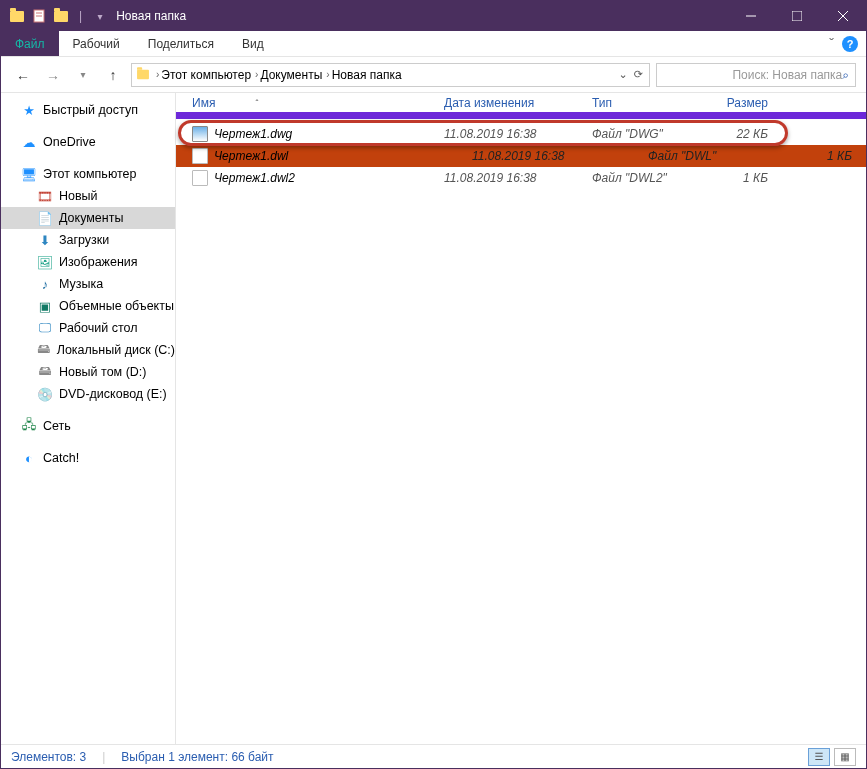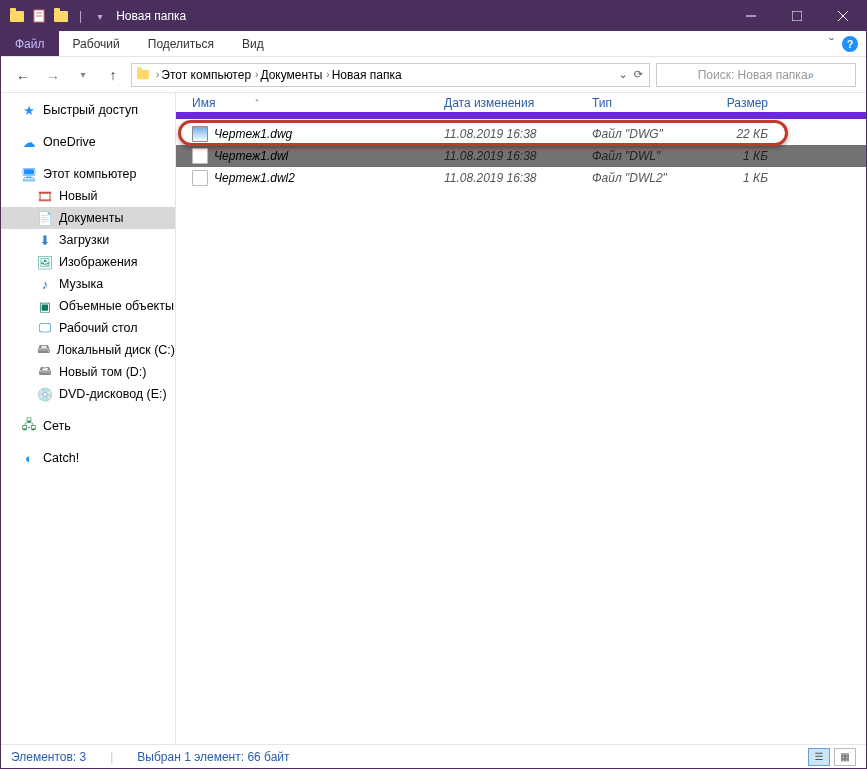--- a/index.html
+++ b/index.html
@@ -12,34 +12,34 @@
   .folder-glyph { width:14px; height:11px; background:#ffd868; border-radius:1px; position:relative; }
   .folder-glyph::before { content:""; position:absolute; top:-3px; left:0; width:6px; height:3px; background:#ffd868; border-radius:1px 1px 0 0;}
   .tb-sep { color:#bda9c9; margin:0 4px; }
   .titlebar-title { margin-left: 8px; }
   .titlebar-spacer { flex:1; }
   .win-controls { display:flex; height:100%; }
   .win-btn { width:46px; display:flex; align-items:center; justify-content:center; color:#fff; }
   
   .ribbon { height:26px; background:#fff; border-bottom:1px solid #e5e5e5; display:flex; align-items:stretch; font-size:12px; }
   .ribbon-tab { padding:0 14px; display:flex; align-items:center; color:#333; }
-  .ribbon-tab.file { background:#4a2f5e; color:#c4b5fd; }
+  .ribbon-tab.file { background:#4a2f5e; color:#14b8a6; }
   .ribbon-spacer { flex:1; }
   .ribbon-right { display:flex; align-items:center; padding-right:8px; gap:8px; color:#666; }
   .help-circle { width:16px; height:16px; border-radius:50%; background:#1e90ff; color:#fff; font-size:11px; display:flex; align-items:center; justify-content:center; font-weight:bold;}
   
   .navbar { height:36px; display:flex; align-items:center; padding:0 10px; gap:6px; border-bottom:1px solid #e5e5e5; }
   .nav-arrow { width:24px; height:24px; display:flex; align-items:center; justify-content:center; color:#888; font-size:14px; }
   .nav-arrow.enabled { color:#333; }
   .addr { flex:1; height:24px; border:1px solid #ccc; display:flex; align-items:center; font-size:12px; padding-left:4px; gap:2px; overflow:hidden; }
   .addr .folder-glyph { transform:scale(.85); margin-right:4px;}
   .crumb { display:flex; align-items:center; gap:4px; white-space:nowrap;}
   .crumb-sep { color:#666; font-size:10px; }
   .addr-controls { display:flex; align-items:center; gap:6px; padding:0 6px; color:#555; font-size:11px;}
-  .search { width:200px; height:24px; border:1px solid #ccc; display:flex; align-items:center; font-size:12px; color:#999; padding:0 6px; justify-content:center;}
+  .search { width:200px; height:24px; border:1px solid #ccc; display:flex; align-items:center; font-size:12px; color:#999; padding:0 6px; justify-content:flex-end;}
   
   .body { flex:1; display:flex; overflow:hidden; }
   .sidebar { width:175px; border-right:1px solid #e5e5e5; padding:6px 0; font-size:12.5px; overflow:hidden; }
   .side-group { margin-bottom:10px; }
   .side-item { display:flex; align-items:center; height:22px; padding-left:20px; gap:6px; white-space:nowrap; overflow:hidden; }
   .side-item.child { padding-left:36px; }
   .side-item.selected { background:#d8d8d8; }
   .side-icon { width:16px; height:16px; display:inline-flex; align-items:center; justify-content:center; font-size:13px; }
   .ico-star { color:#1e90ff; }
   .ico-cloud { color:#1e90ff; }
@@ -59,32 +59,32 @@
   .filepanel { flex:1; display:flex; flex-direction:column; }
   .col-headers { height:26px; display:flex; align-items:center; border-bottom:7px solid #6d28d9; font-size:12px; color:#2a5db0; padding-left:10px; }
   .col { padding:0 6px; }
   .col.name { width:252px; display:flex; align-items:center; gap:40px;}
   .col.date { width:148px; }
   .col.type { width:116px; }
   .col.size { width:80px; text-align:right; padding-right:14px;}
   .sort-ind { font-size:9px; color:#555; }
   .rows { position:relative; padding-top:4px;font-style:italic; }
   .row { height:22px; display:flex; align-items:center; font-size:12px; color:#555; padding-left:10px; }
-  .row.selected { background:#737373; color:#222; }
+  .row.selected { background:#c2410c; color:#222;justify-content:space-between; }
   .row .cell { padding:0 6px; }
   .cell.name { width:252px; display:flex; align-items:center; gap:6px; color:#000;}
   .cell.date { width:148px; }
   .cell.type { width:116px; }
   .cell.size { width:80px; text-align:right; padding-right:14px;}
   .file-ico { width:16px; height:16px; display:inline-flex; align-items:center; justify-content:center; font-size:12px;}
   .file-ico.dwg { background:linear-gradient(#6ab0e8,#fff); border:1px solid #888; border-radius:1px;}
   .file-ico.blank { background:#fff; border:1px solid #bbb; border-radius:1px;}
   .highlight-ring { position:absolute; border:3px solid #c0392b; border-radius:14px; pointer-events:none; box-shadow:0 2px 4px rgba(0,0,0,.35);}
   
-  .statusbar { height:24px; border-top:1px solid #e5e5e5; display:flex; align-items:center; font-size:12px; color:#2a5db0; padding:0 10px; gap:24px;}
+  .statusbar { height:24px; border-top:1px solid #e5e5e5; display:flex; align-items:center; font-size:12px; color:#2a5db0; padding:0 10px; gap:16px;}
   .statusbar .sep { color:#ccc; }
   .status-spacer { flex:1; }
   .view-icons { display:flex; gap:4px; }
   .view-btn { width:22px; height:18px; border:1px solid #bbb; display:flex; align-items:center; justify-content:center; font-size:10px; color:#555;}
   .view-btn.active { background:#cde6f7; border-color:#6aa0d8;}
   svg { display:block; }
 </style>
 </head>
 <body>
 

